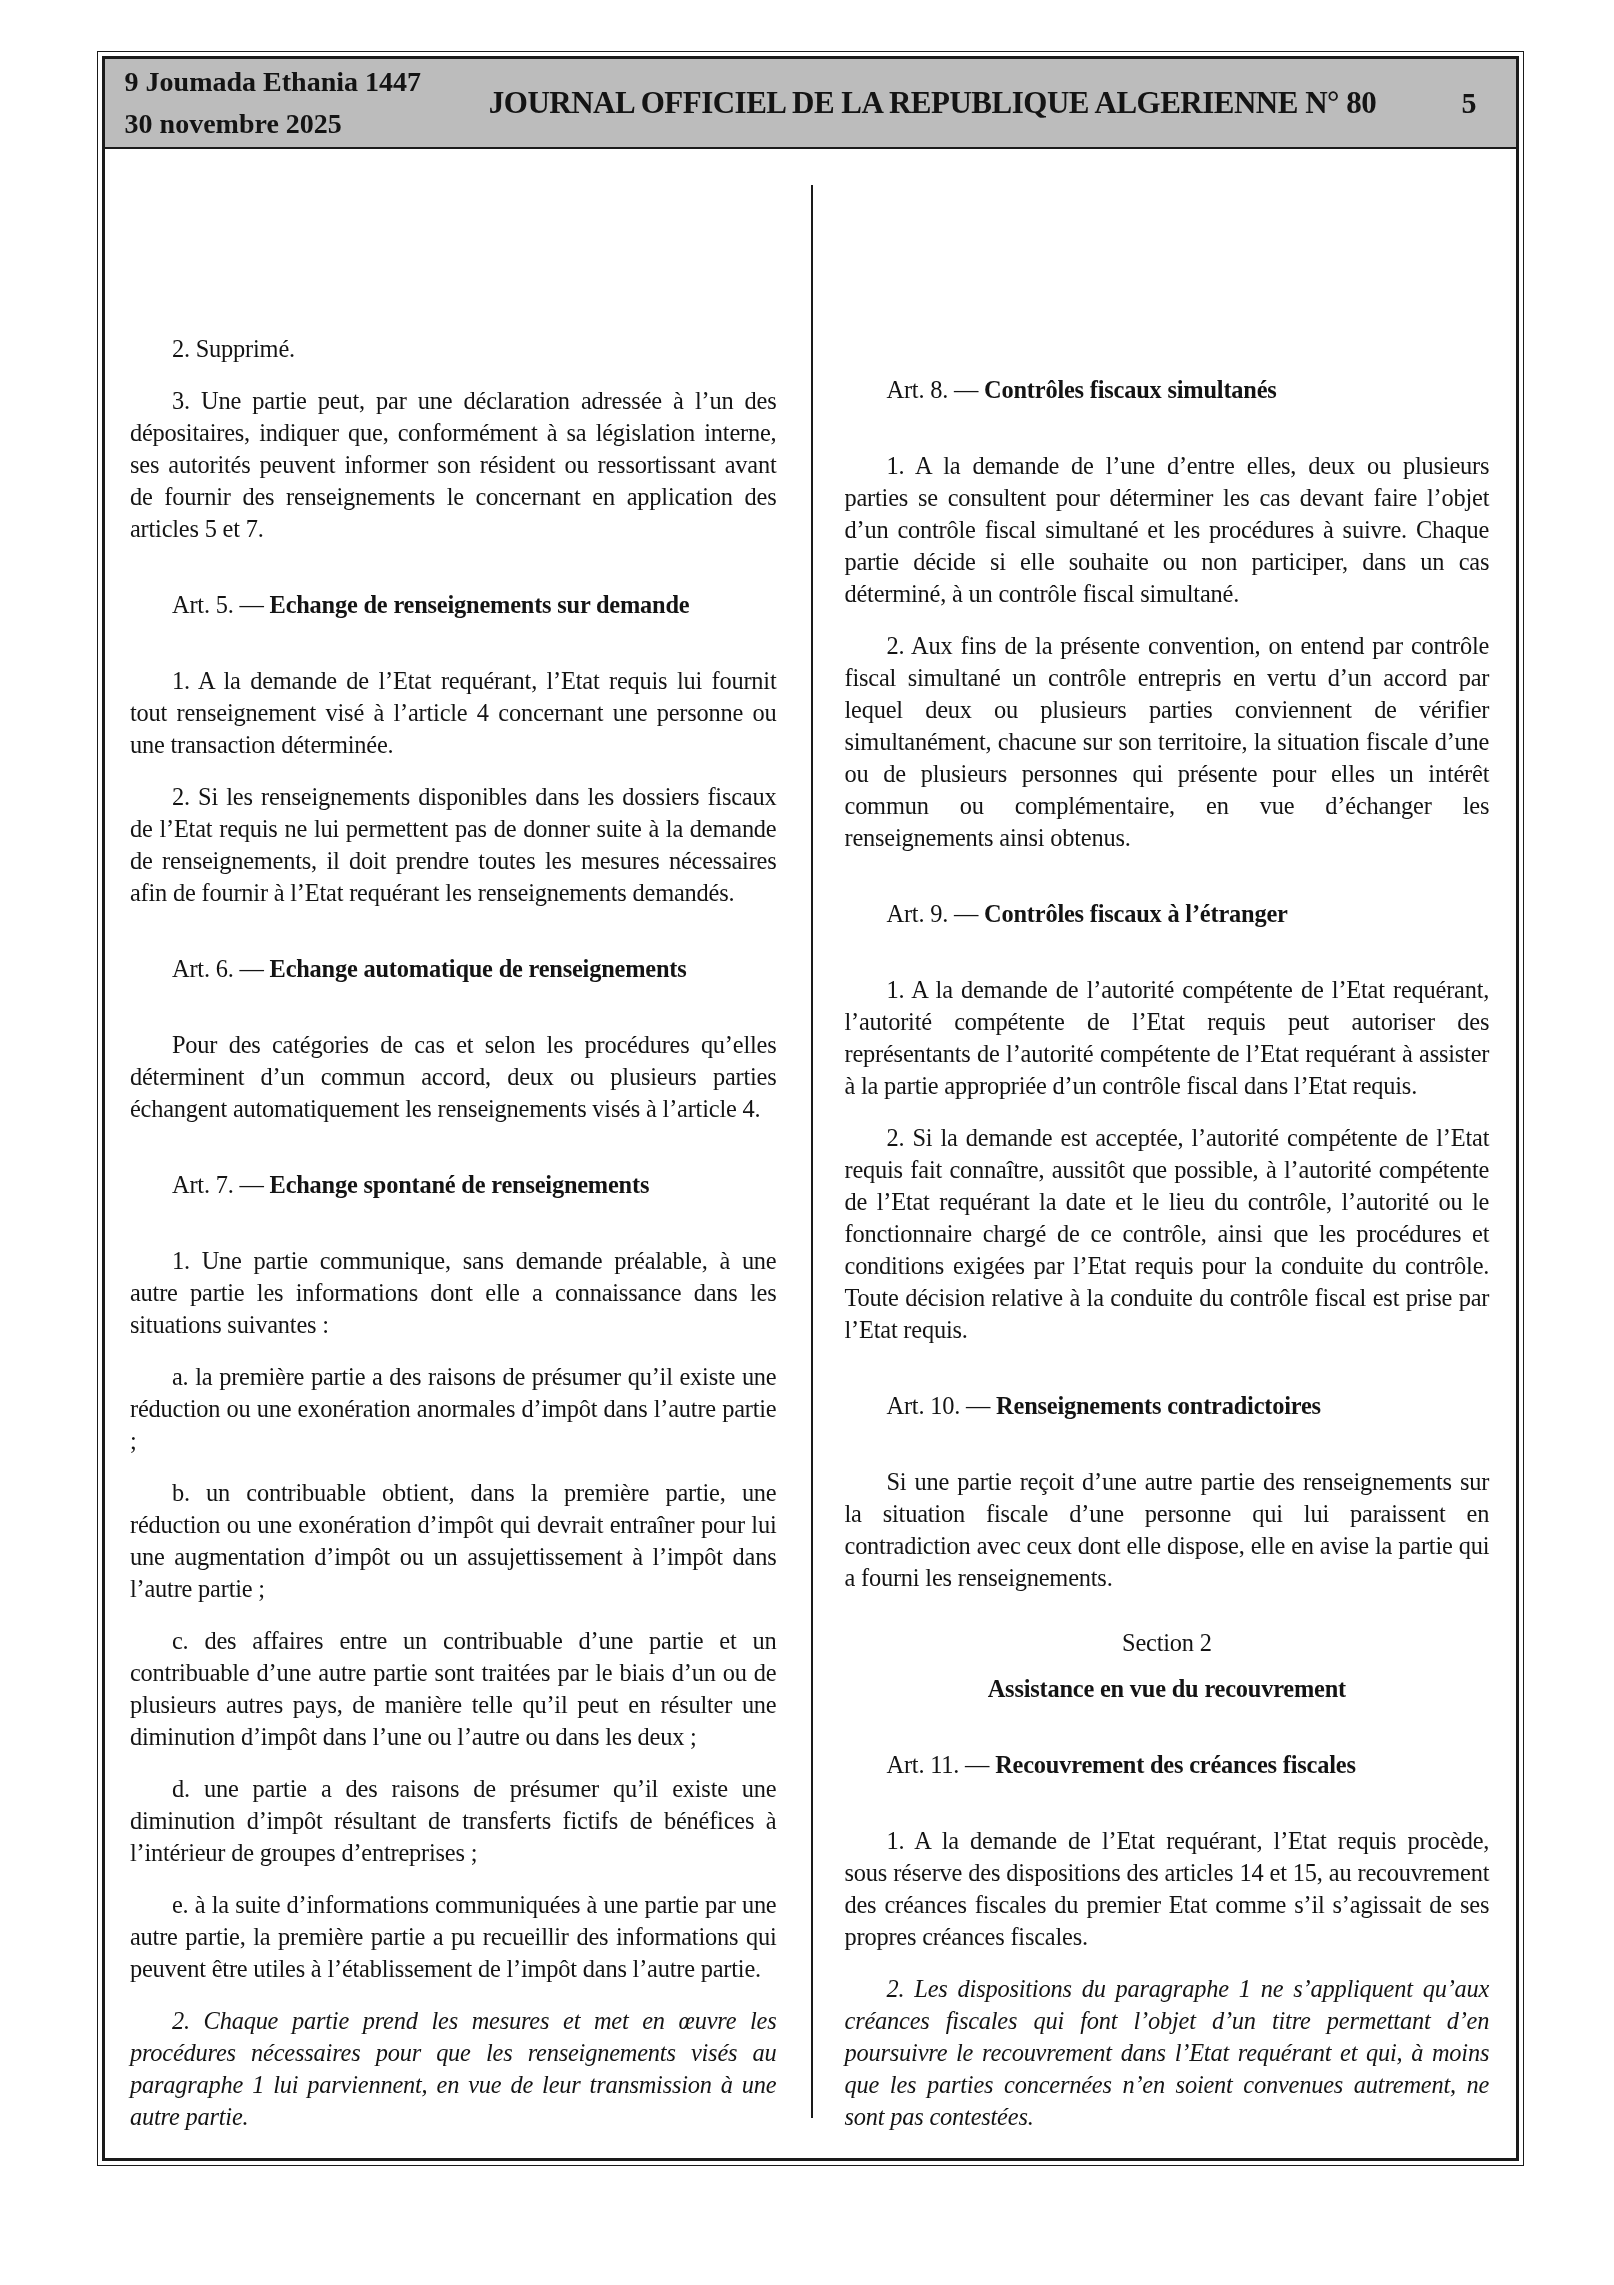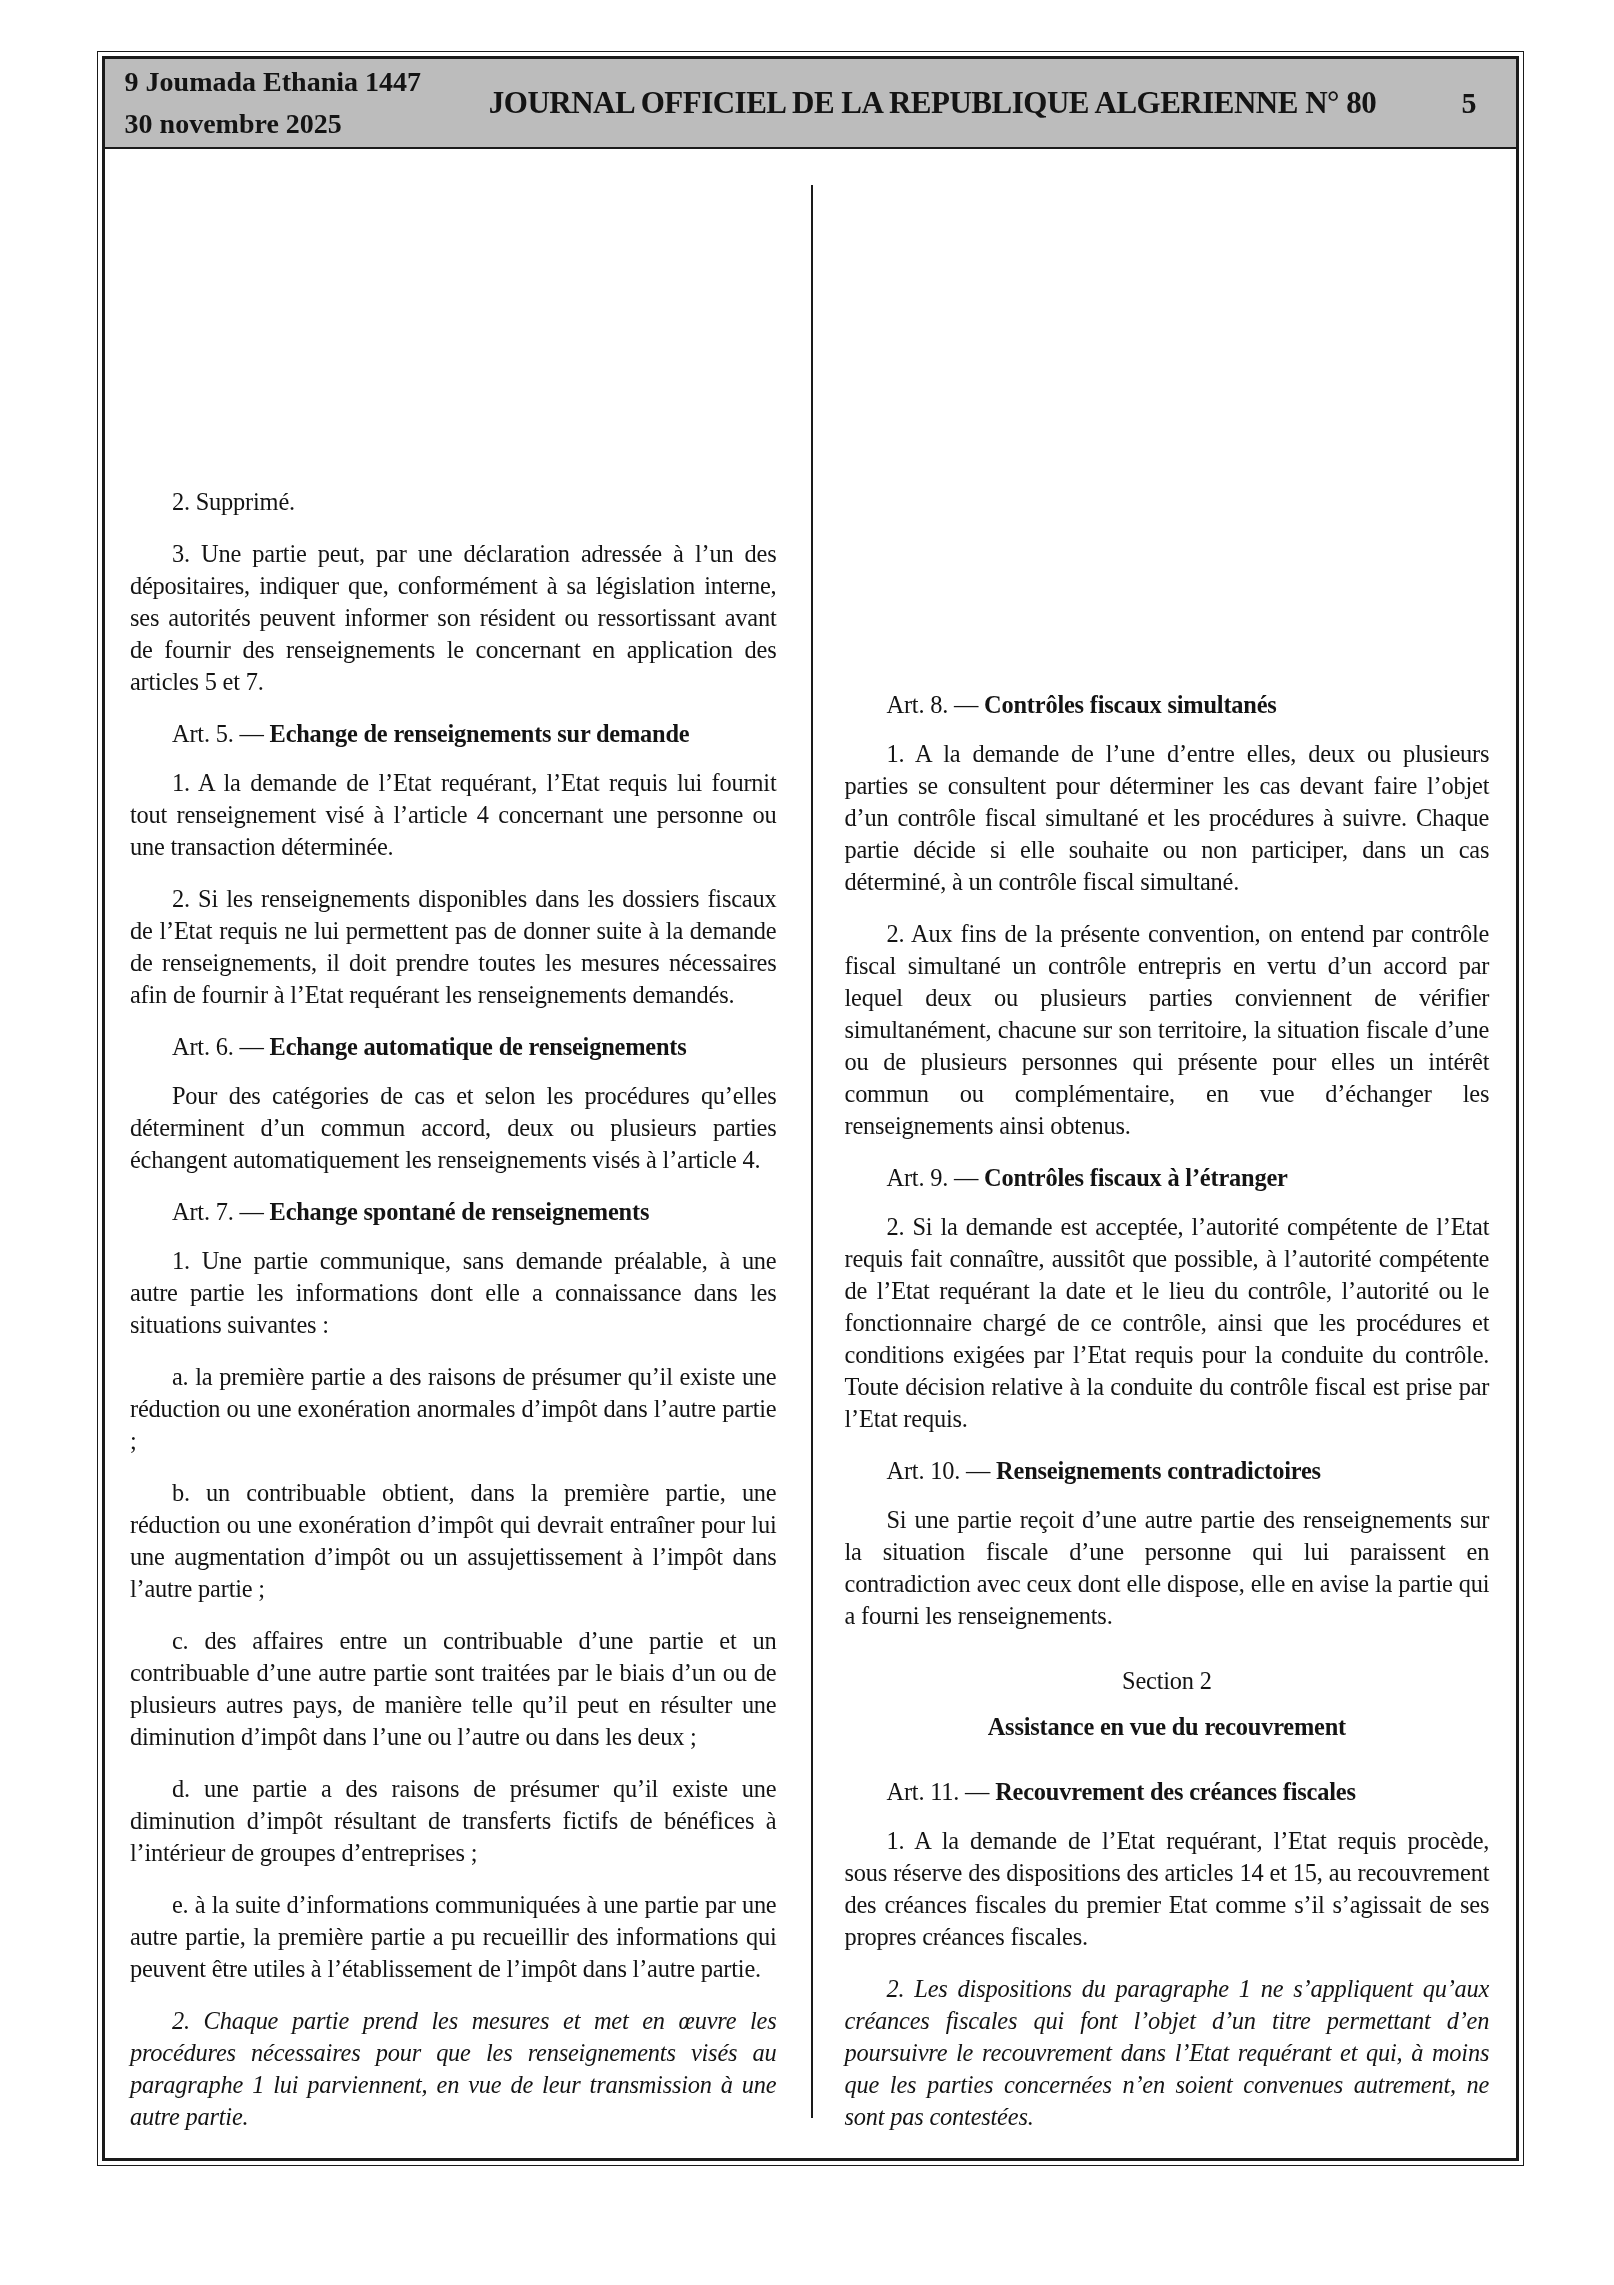--- a/index.html
+++ b/index.html
@@ -34,21 +34,21 @@
     padding:43px 12.7px 25px 12.7px;overflow:hidden;align-items:flex-end;
   }
   .divider{position:absolute;left:50%;top:36px;bottom:40px;width:2.7px;background:var(--rule);}
   .col{
     width:50%;box-sizing:border-box;
     font-size:24.4px;line-height:32px;text-align:justify;letter-spacing:-0.2px;
   }
   .col-left{padding:0 34px 0 12.7px;}
   .col-right{padding:0 14.5px 0 34px;}
   .p{margin:0 0 20px 0;text-indent:42px;}
-  .art{margin:17px 0;font-family:Liberation Serif, serif;}
+  .art{margin:44px 0;font-family:Liberation Serif, serif;}
   .art-title{font-weight:bold;}
   .center{text-align:center;text-indent:0;margin:33px 0 14.5px;}
   .center-b{text-align:center;text-indent:0;font-weight:bold;margin:0 0 33px;}
   .col > :first-child{margin-top:0;}
   .col > :last-child{margin-bottom:0;font-style:italic;}
 </style>
 </head>
 <body>
 
 <div class="sheet">
@@ -83,20 +83,21 @@
           <p class="p">d. une partie a des raisons de présumer qu’il existe une diminution d’impôt résultant de transferts fictifs de bénéfices à l’intérieur de groupes d’entreprises ;</p>
           <p class="p">e. à la suite d’informations communiquées à une partie par une autre partie, la première partie a pu recueillir des informations qui peuvent être utiles à l’établissement de l’impôt dans l’autre partie.</p>
           <p class="p">2. Chaque partie prend les mesures et met en œuvre les procédures nécessaires pour que les renseignements visés au paragraphe 1 lui parviennent, en vue de leur transmission à une autre partie.</p>
         </div>
 
         <div class="col col-right">
           <p class="p art"><span class="art-label">Art. 8. — </span><span class="art-title">Contrôles fiscaux simultanés</span></p>
           <p class="p">1. A la demande de l’une d’entre elles, deux ou plusieurs parties se consultent pour déterminer les cas devant faire l’objet d’un contrôle fiscal simultané et les procédures à suivre. Chaque partie décide si elle souhaite ou non participer, dans un cas déterminé, à un contrôle fiscal simultané.</p>
           <p class="p">2. Aux fins de la présente convention, on entend par contrôle fiscal simultané un contrôle entrepris en vertu d’un accord par lequel deux ou plusieurs parties conviennent de vérifier simultanément, chacune sur son territoire, la situation fiscale d’une ou de plusieurs personnes qui présente pour elles un intérêt commun ou complémentaire, en vue d’échanger les renseignements ainsi obtenus.</p>
           <p class="p art"><span class="art-label">Art. 9. — </span><span class="art-title">Contrôles fiscaux à l’étranger</span></p>
+          <p class="p">1. A la demande de l’autorité compétente de l’Etat requérant, l’autorité compétente de l’Etat requis peut autoriser des représentants de l’autorité compétente de l’Etat requérant à assister à la partie appropriée d’un contrôle fiscal dans l’Etat requis.</p>
           <p class="p">2. Si la demande est acceptée, l’autorité compétente de l’Etat requis fait connaître, aussitôt que possible, à l’autorité compétente de l’Etat requérant la date et le lieu du contrôle, l’autorité ou le fonctionnaire chargé de ce contrôle, ainsi que les procédures et conditions exigées par l’Etat requis pour la conduite du contrôle. Toute décision relative à la conduite du contrôle fiscal est prise par l’Etat requis.</p>
           <p class="p art"><span class="art-label">Art. 10. — </span><span class="art-title">Renseignements contradictoires</span></p>
           <p class="p">Si une partie reçoit d’une autre partie des renseignements sur la situation fiscale d’une personne qui lui paraissent en contradiction avec ceux dont elle dispose, elle en avise la partie qui a fourni les renseignements.</p>
           <p class="p center">Section 2</p>
           <p class="p center-b">Assistance en vue du recouvrement</p>
           <p class="p art"><span class="art-label">Art. 11. — </span><span class="art-title">Recouvrement des créances fiscales</span></p>
           <p class="p">1. A la demande de l’Etat requérant, l’Etat requis procède, sous réserve des dispositions des articles 14 et 15, au recouvrement des créances fiscales du premier Etat comme s’il s’agissait de ses propres créances fiscales.</p>
           <p class="p">2. Les dispositions du paragraphe 1 ne s’appliquent qu’aux créances fiscales qui font l’objet d’un titre permettant d’en poursuivre le recouvrement dans l’Etat requérant et qui, à moins que les parties concernées n’en soient convenues autrement, ne sont pas contestées.</p>
         </div>
       </div>

